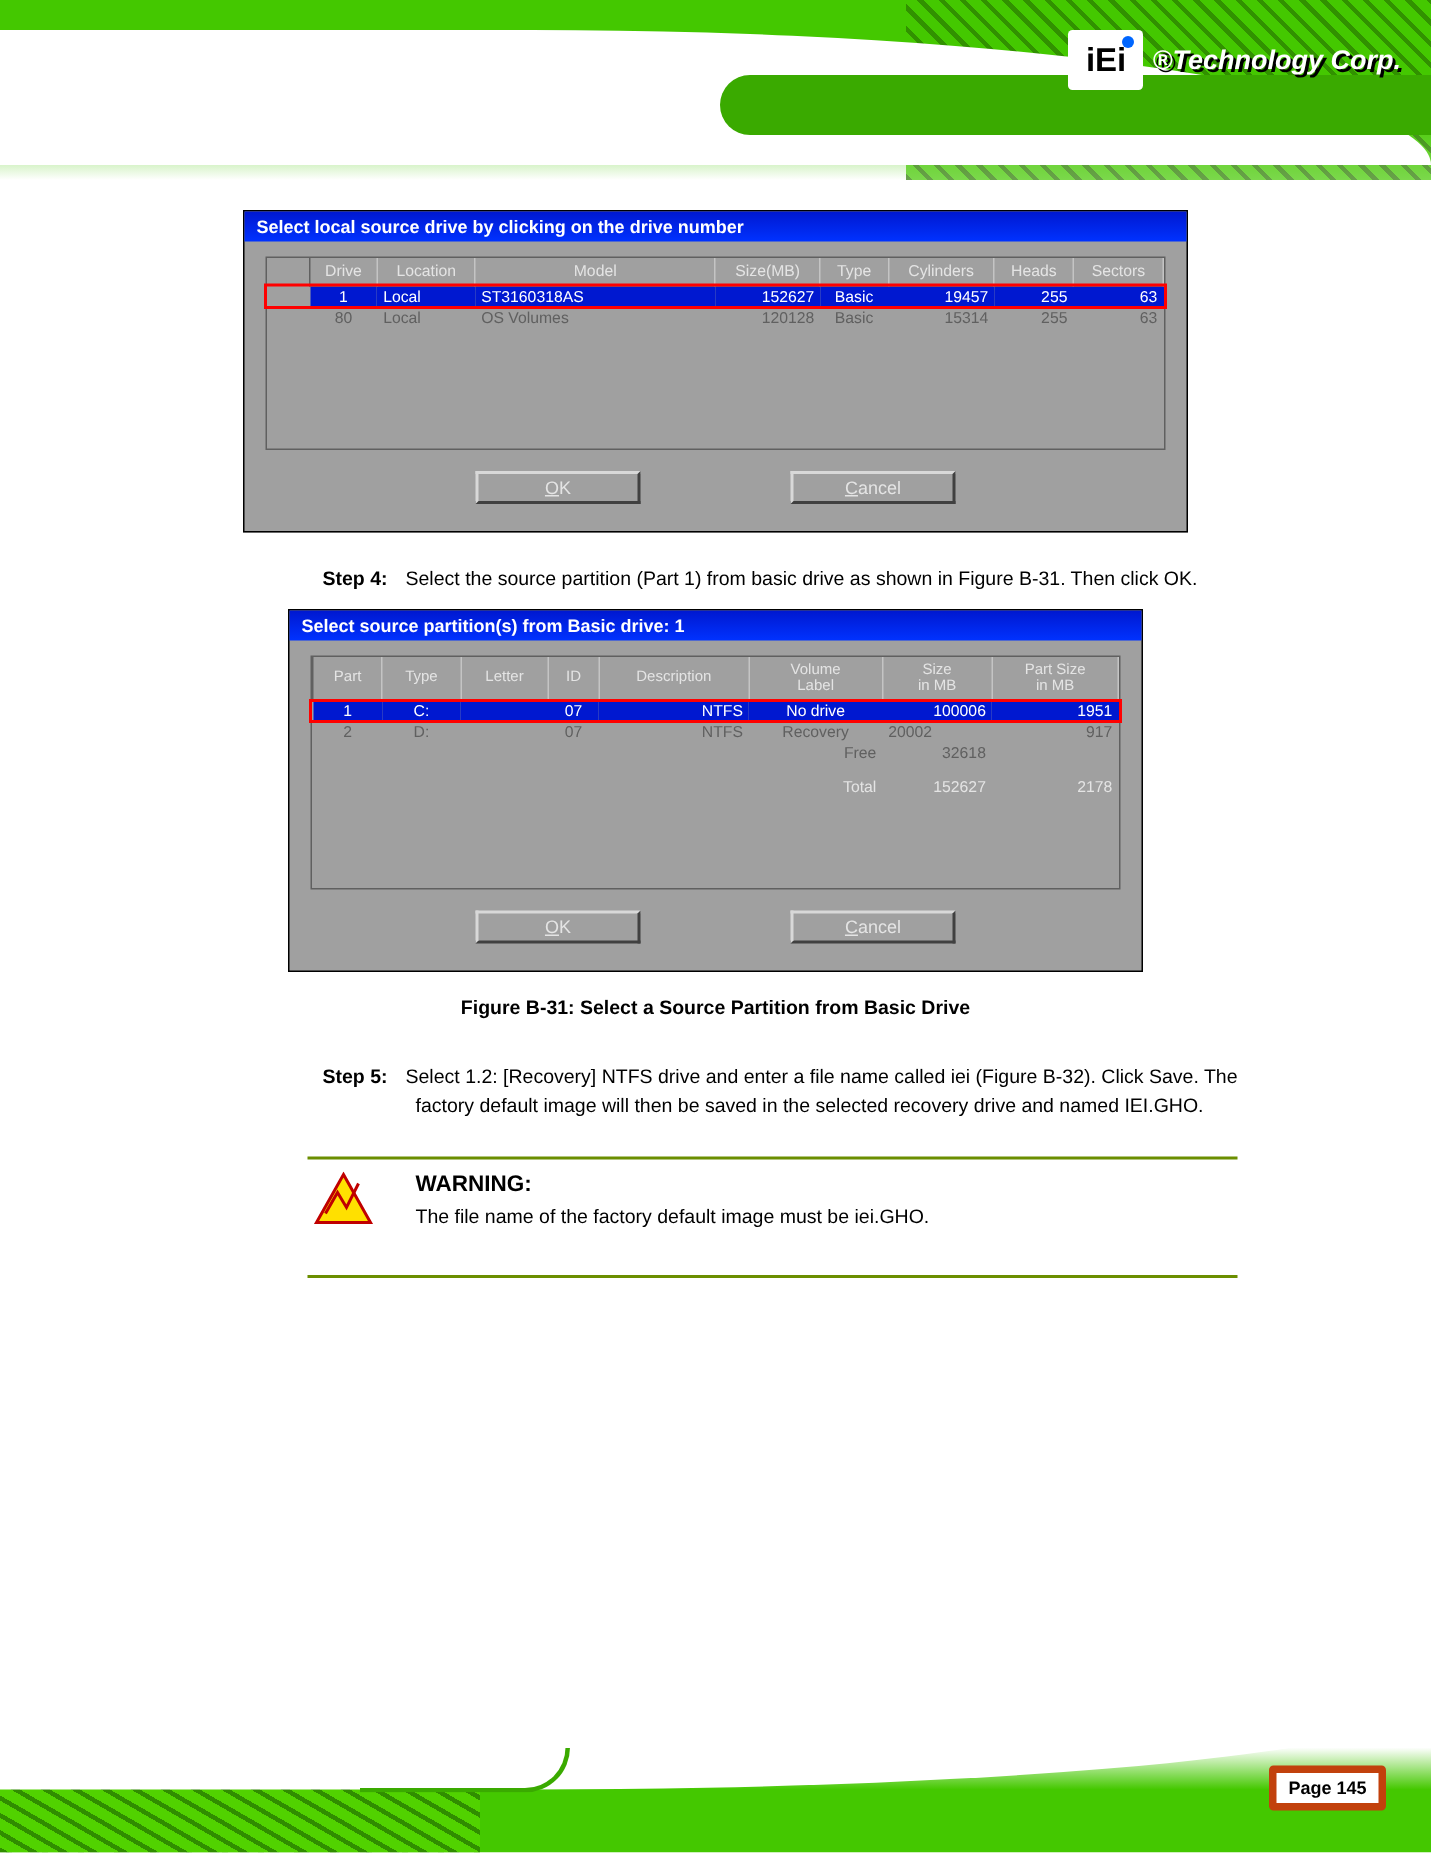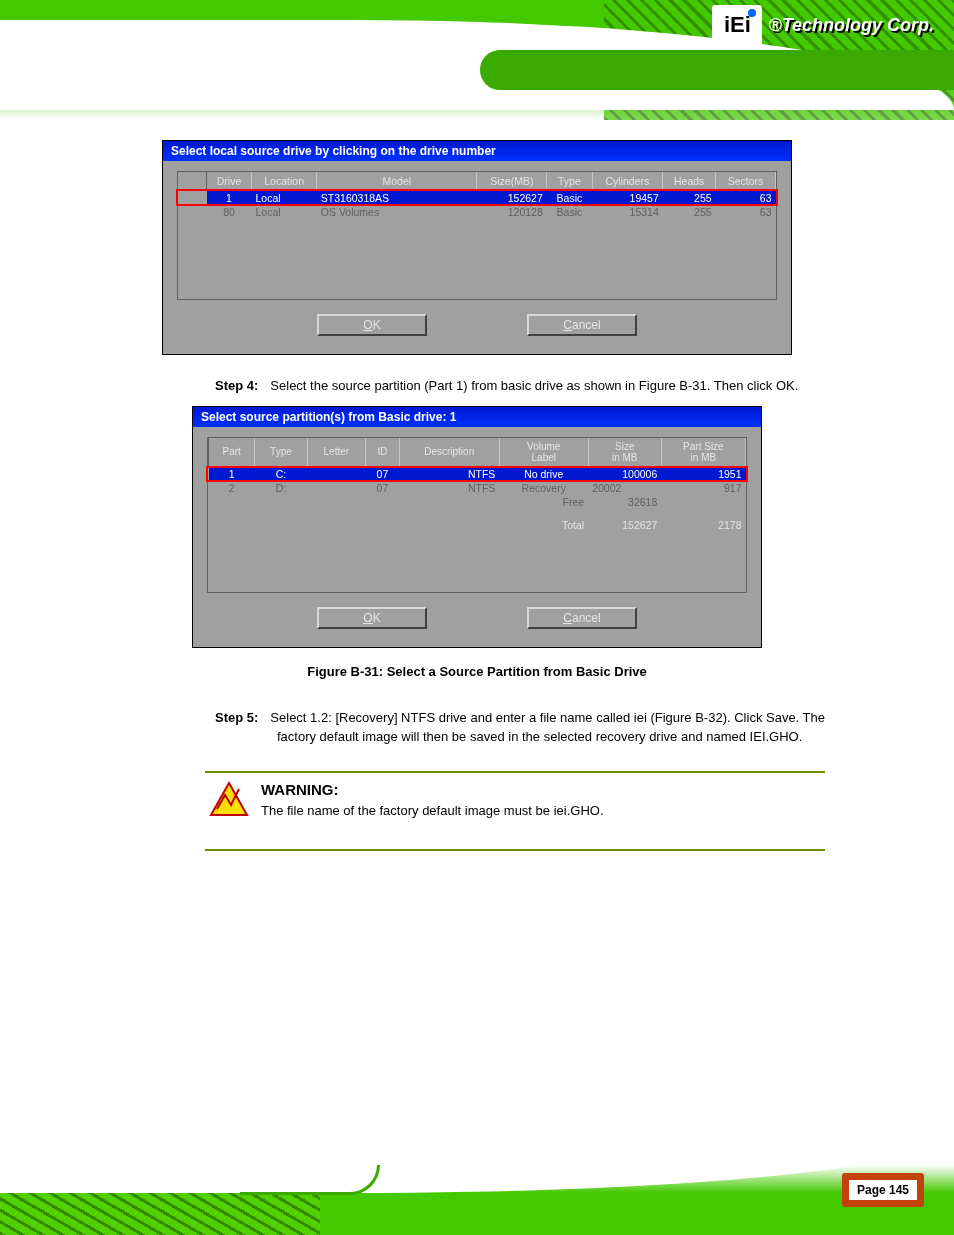--- a/index.html
+++ b/index.html
@@ -42,21 +42,21 @@
     top: 50px;
     left: 480px;
     right: 0;
     height: 40px;
     background: #3aaa00;
     border-radius: 40px 0 0 40px;
   }
   .logo-area {
     position: absolute;
     right: 20px;
-    top: 5px;
+    top: 20px;
     display: flex;
     align-items: center;
     z-index: 5;
   }
   .logo-box {
     background: #fff;
     width: 50px;
     height: 40px;
     display: flex;
     align-items: center;
@@ -186,21 +186,21 @@
   }
   .hr-olive {
     height: 2px;
     background: #6b8e00;
     margin: 0;
   }
   .warn-row {
     display: flex;
     align-items: flex-start;
     padding: 8px 4px;
-    gap: 12px;
+    gap: 28px;
   }
   .warn-icon svg { width: 40px; height: 36px; }
   .warn-title {
     font-weight: bold;
     font-size: 15px;
     margin-bottom: 4px;
   }
   .warn-body {
     font-size: 13px;
     line-height: 1.45;
@@ -245,21 +245,21 @@
     border-top: none;
     border-left: none;
     border-radius: 0 0 80px 0;
     background: transparent;
   }
   .page-chip {
     position: absolute;
     right: 30px;
     bottom: 28px;
     background: #fff;
-    border: 7px solid #c2410c;
+    border: 5px solid #c2410c;
     border-radius: 3px;
     padding: 3px 8px;
     font-size: 12px;
     font-weight: bold;
   }
 </style>
 </head>
 <body>
 
 <div class="header">

